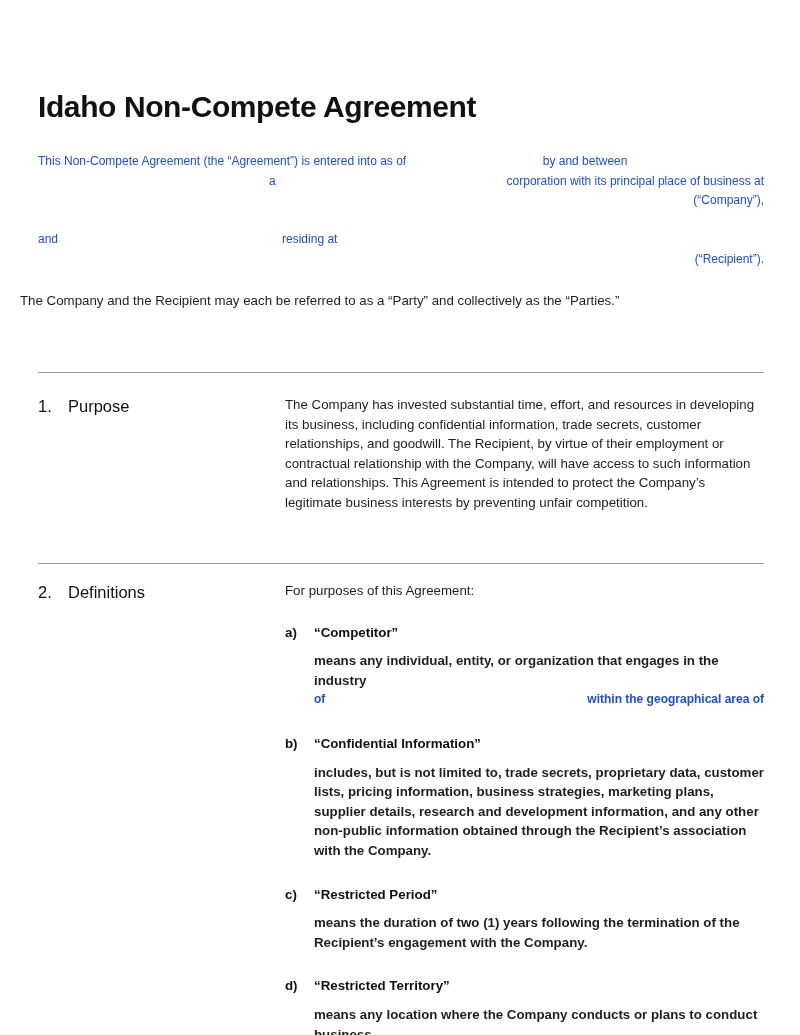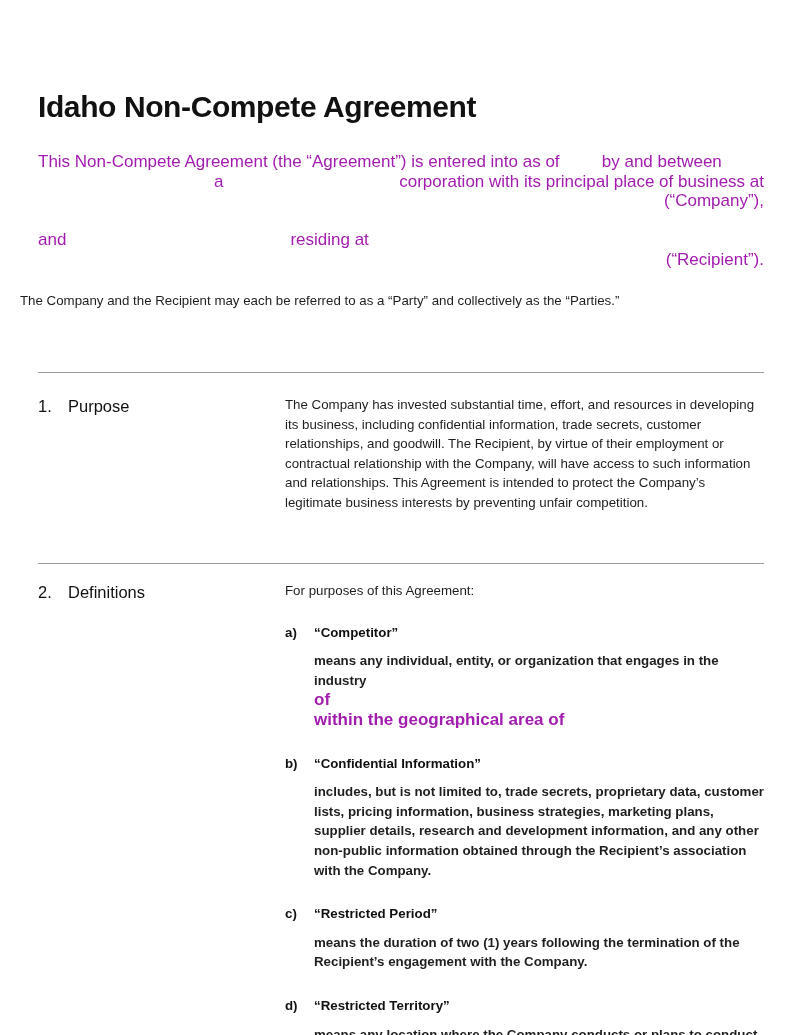--- a/index.html
+++ b/index.html
@@ -40,23 +40,23 @@
   .intro {
     position: absolute;
     left: 38px;
     top: 111px;
     width: 726px;
   }
   
   .jline {
     display: flex;
     width: 100%;
-    font-size: 17px;
-    line-height: 19.6px;
-    color: #a21caf;
+    font-size: 12px;
+    line-height: 19.6px;
+    color: #1d4ed8;
     white-space: pre;
   }
   .jline .lead { flex: 0 0 auto; }
   .jline .blank { flex: 1 1 auto; min-width: 4px; }
   .jline .tail { flex: 0 0 auto; }
   .jline.right { justify-content: flex-start; }
 
   .parties-note {
     position: absolute;
     left: 20px;
@@ -126,21 +126,21 @@
     font-weight: bold;
     color: #111111;
   }
   .def-text {
     margin-left: 29px;
     font-size: 13.3px;
     line-height: 19.6px;
     color: #1f1f1f;
     font-weight: bold;
   }
-  .def-text .jline { width: 100%; flex-direction: column; }
+  .def-text .jline { width: 100%; }
 
   
   .footer {
     position: absolute;
     left: 38px;
     bottom: 22px;
     width: 726px;
     display: flex;
     justify-content: space-between;
     align-items: baseline;

